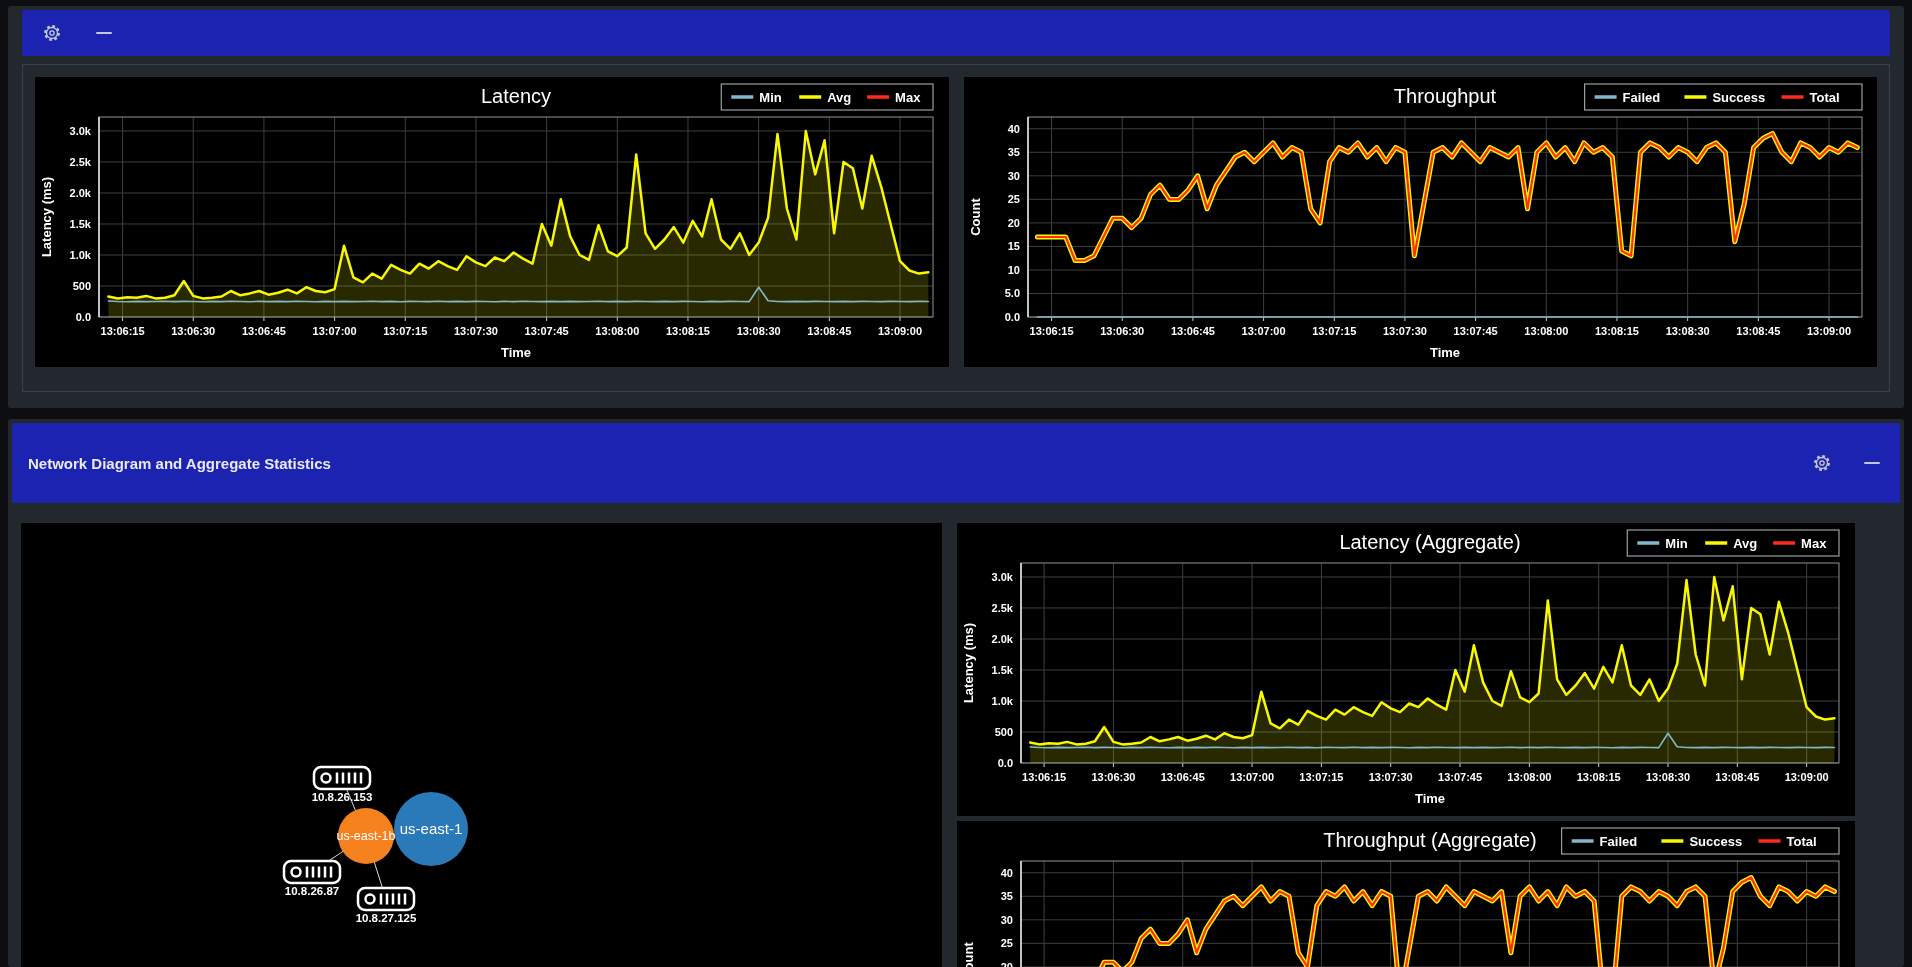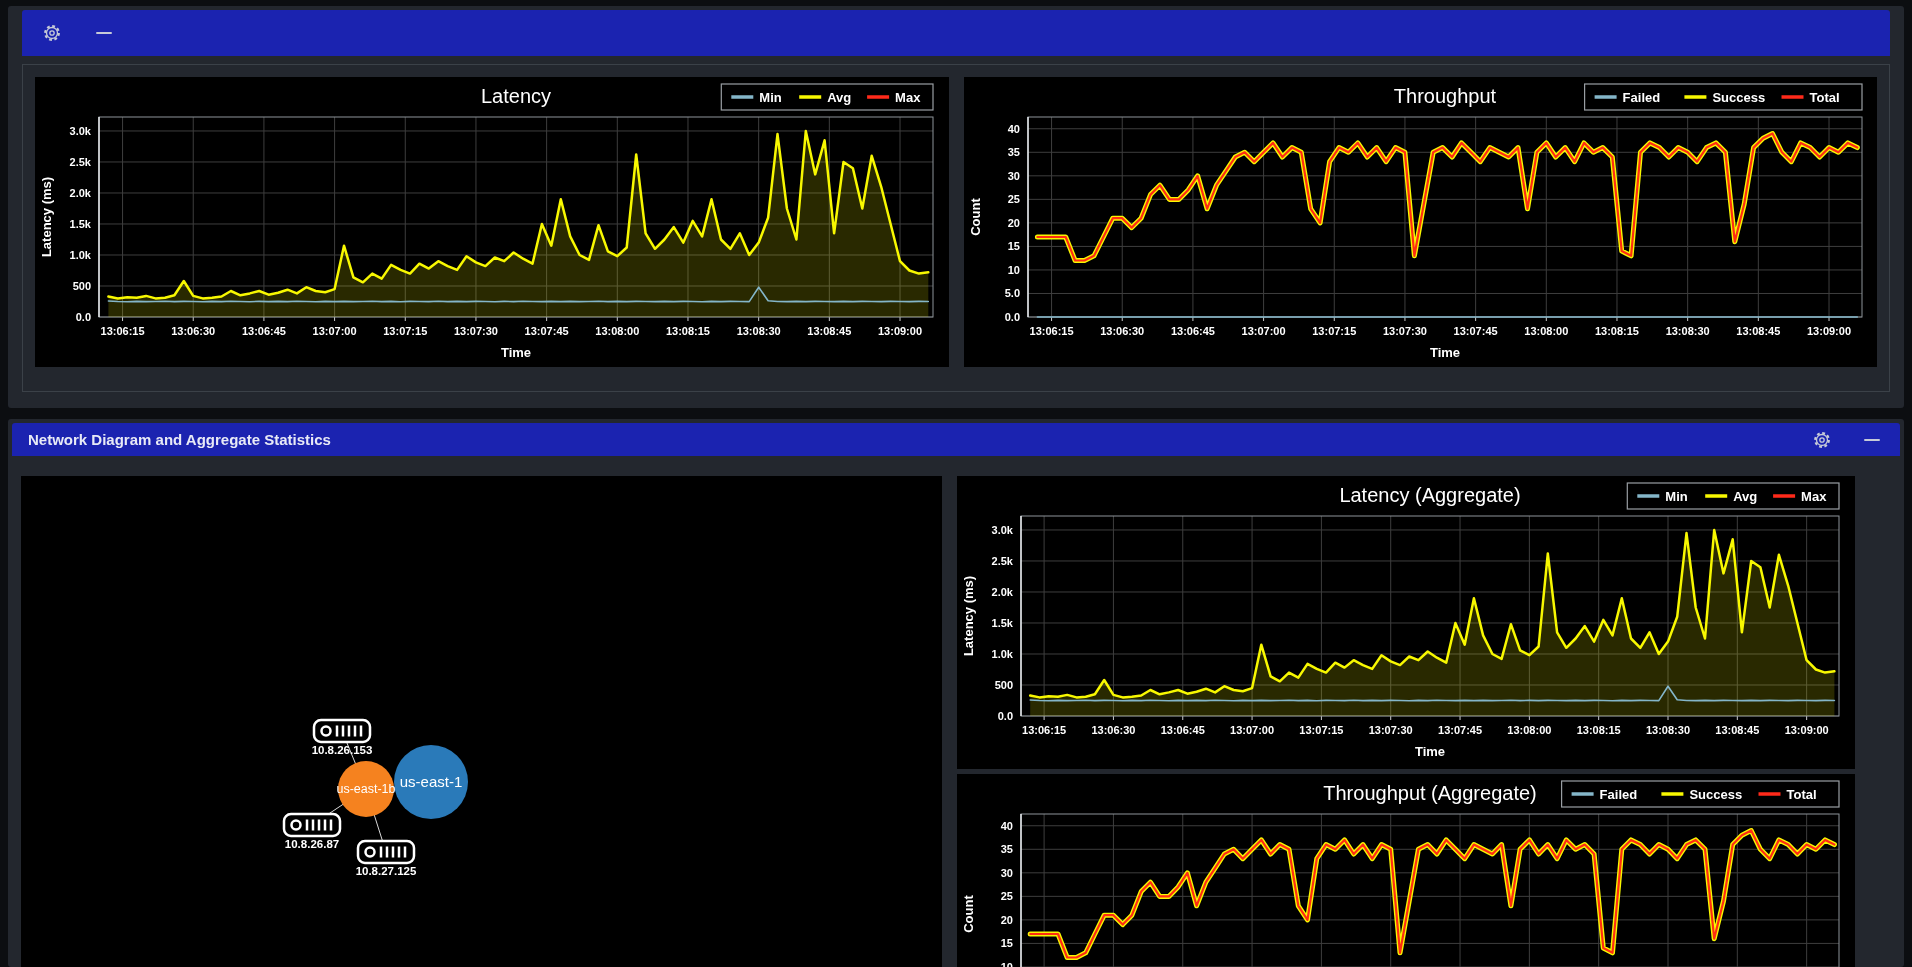--- a/index.html
+++ b/index.html
@@ -2,21 +2,21 @@
 <html><head>
 <meta charset="utf-8">
 <style>
   html,body{margin:0;padding:0;background:#0c0e11;width:1912px;height:967px;overflow:hidden;
     font-family:"Liberation Sans",sans-serif;}
   .panel{position:absolute;left:8px;width:1896px;background:#23272e;border-radius:3px;}
   #panel1{top:6px;padding-bottom:16px;}
   #panel2{top:419px;height:548px;overflow:hidden;}
   .hdr{background:#1b23b0;display:flex;align-items:center;border-radius:3px 3px 0 0;}
   #panel1 .hdr{margin:4px 14px 0;height:46px;gap:28px;padding:0 18px;}
-  #panel2 .hdr{margin:4px 4px 0;height:33px;padding:0 16px;}
+  #panel2 .hdr{margin:4px 4px 0;height:48px;padding:16px 16px;}
   .hdr-title{color:#e8eaf6;font-size:15px;font-weight:bold;flex:1;}
   .icon-btn{display:flex;align-items:center;justify-content:center;width:24px;height:24px;cursor:pointer;}
   .minus-bar{width:16px;height:2px;background:#c6cad8;border-radius:1px;}
   .hdr-right{display:flex;align-items:center;gap:26px;}
   #p1-content{margin:8px 14px 0;border:1px solid #3b4148;padding:12px 12px 24px;}
   .charts-row{display:flex;gap:15px;}
   .chart-box{flex:1;height:290px;background:#000;position:relative;overflow:hidden;}
   #p2-content{margin:20px 0 0 13px;display:flex;gap:15px;padding-right:49px;}
   .diagram-box{flex:0 0 921px;height:528px;background:#000;}
   .agg-col{flex:1;display:flex;flex-direction:column;gap:5px;}

